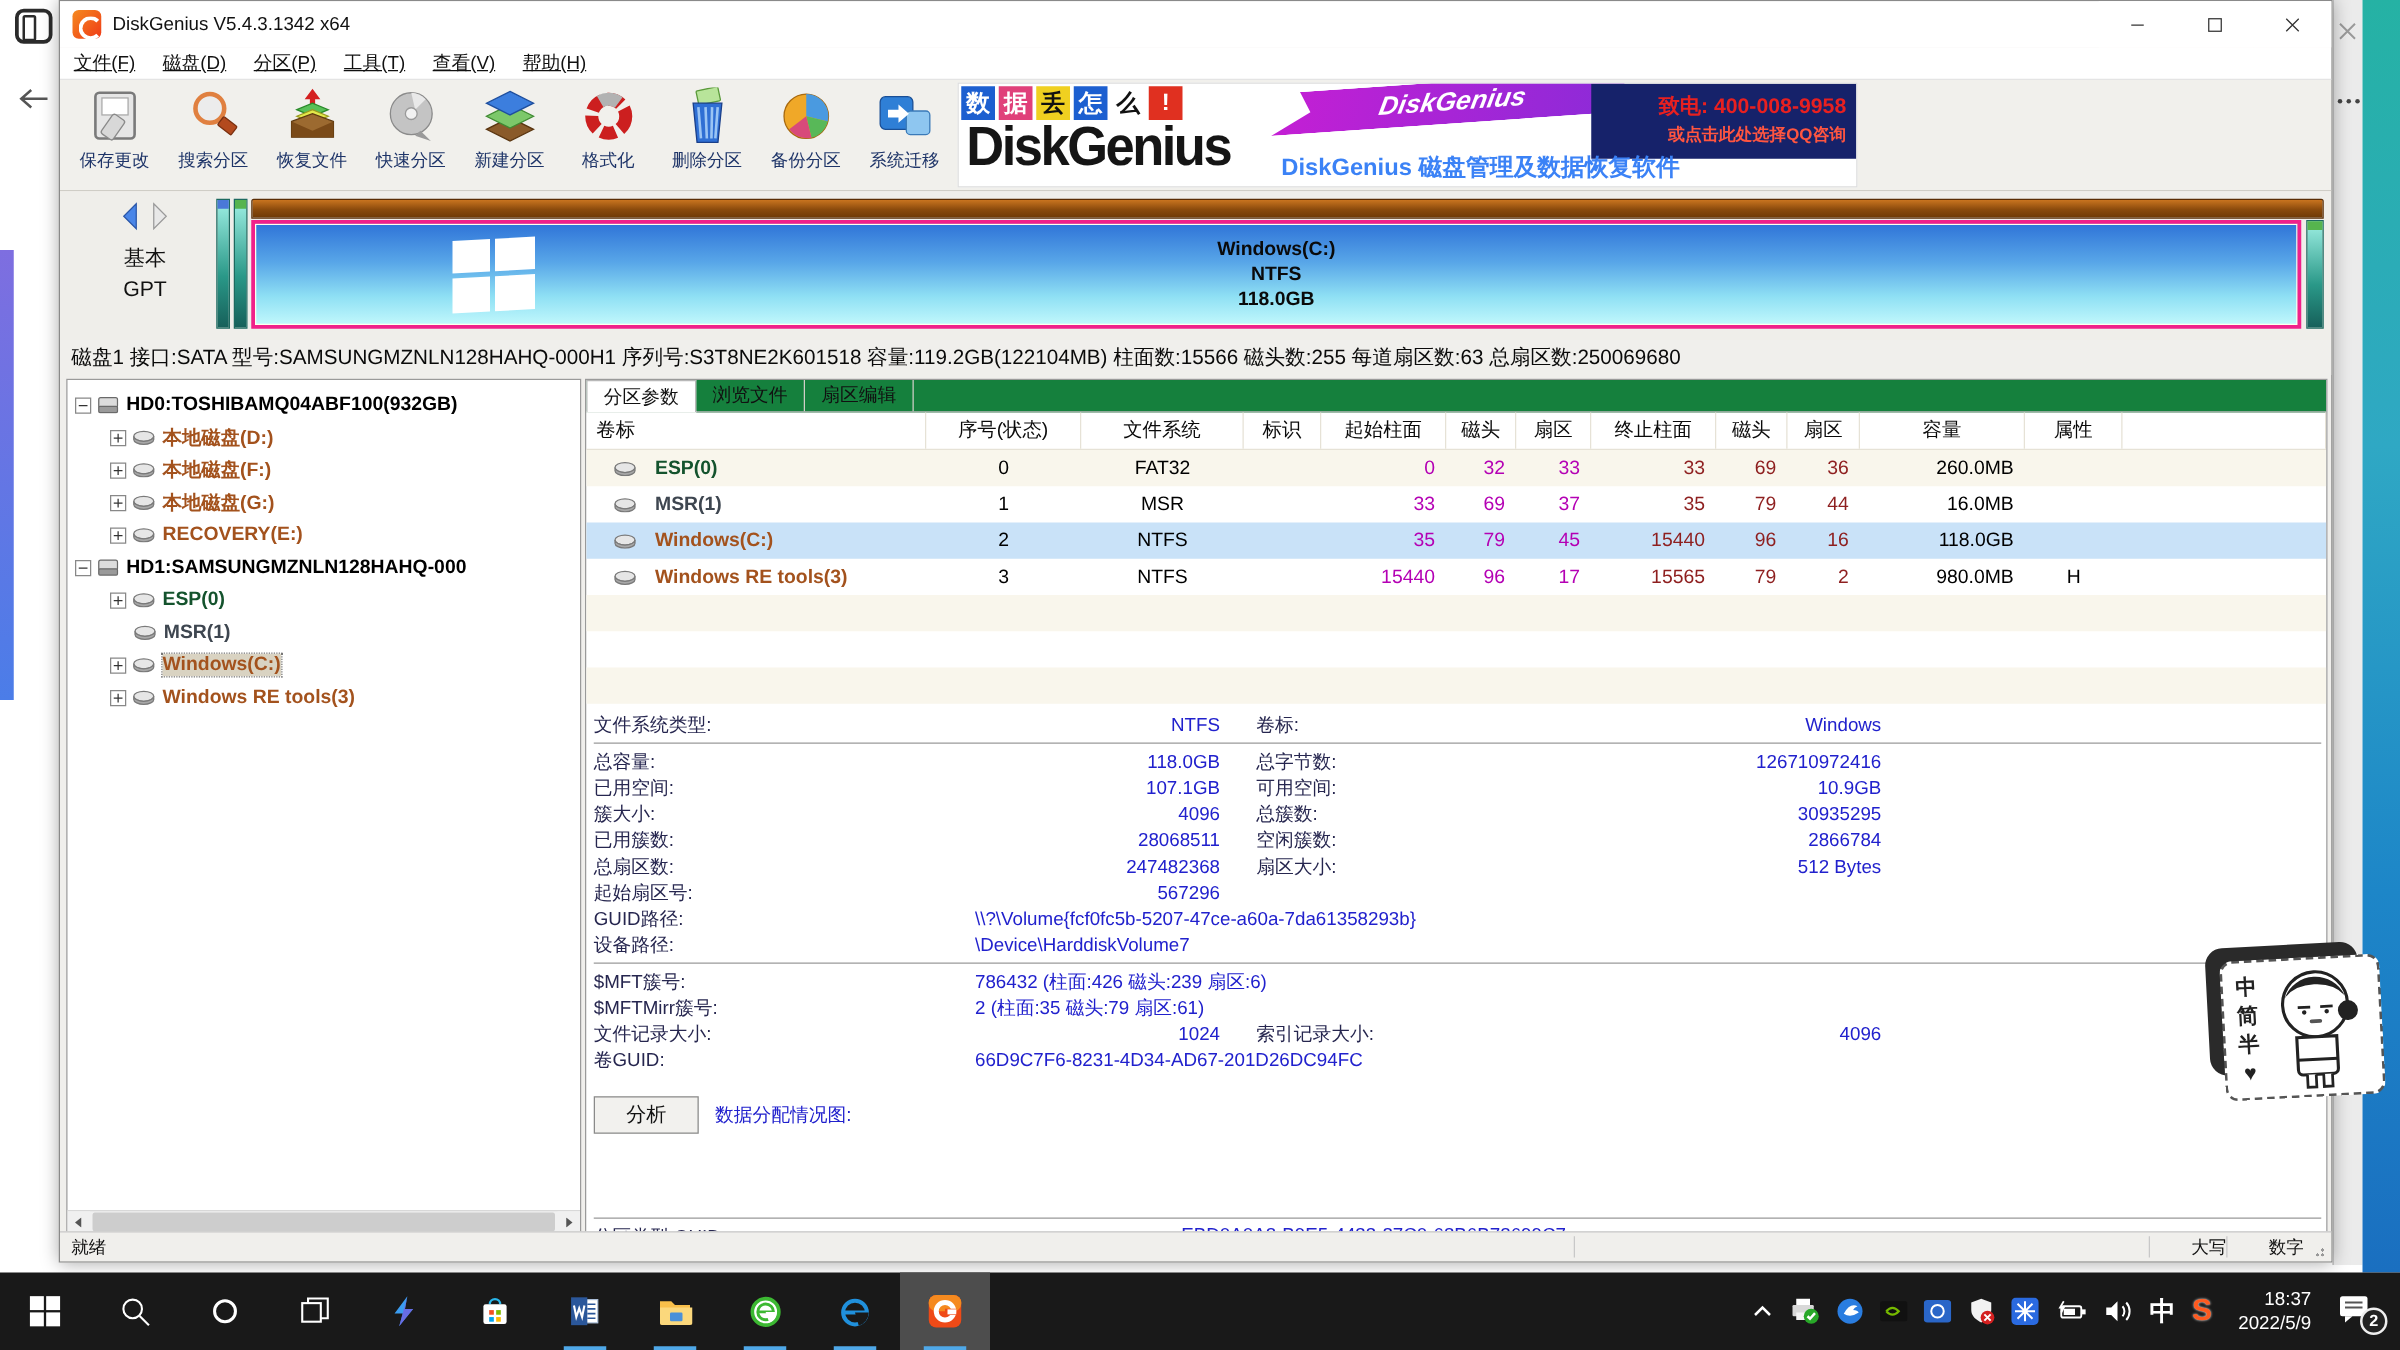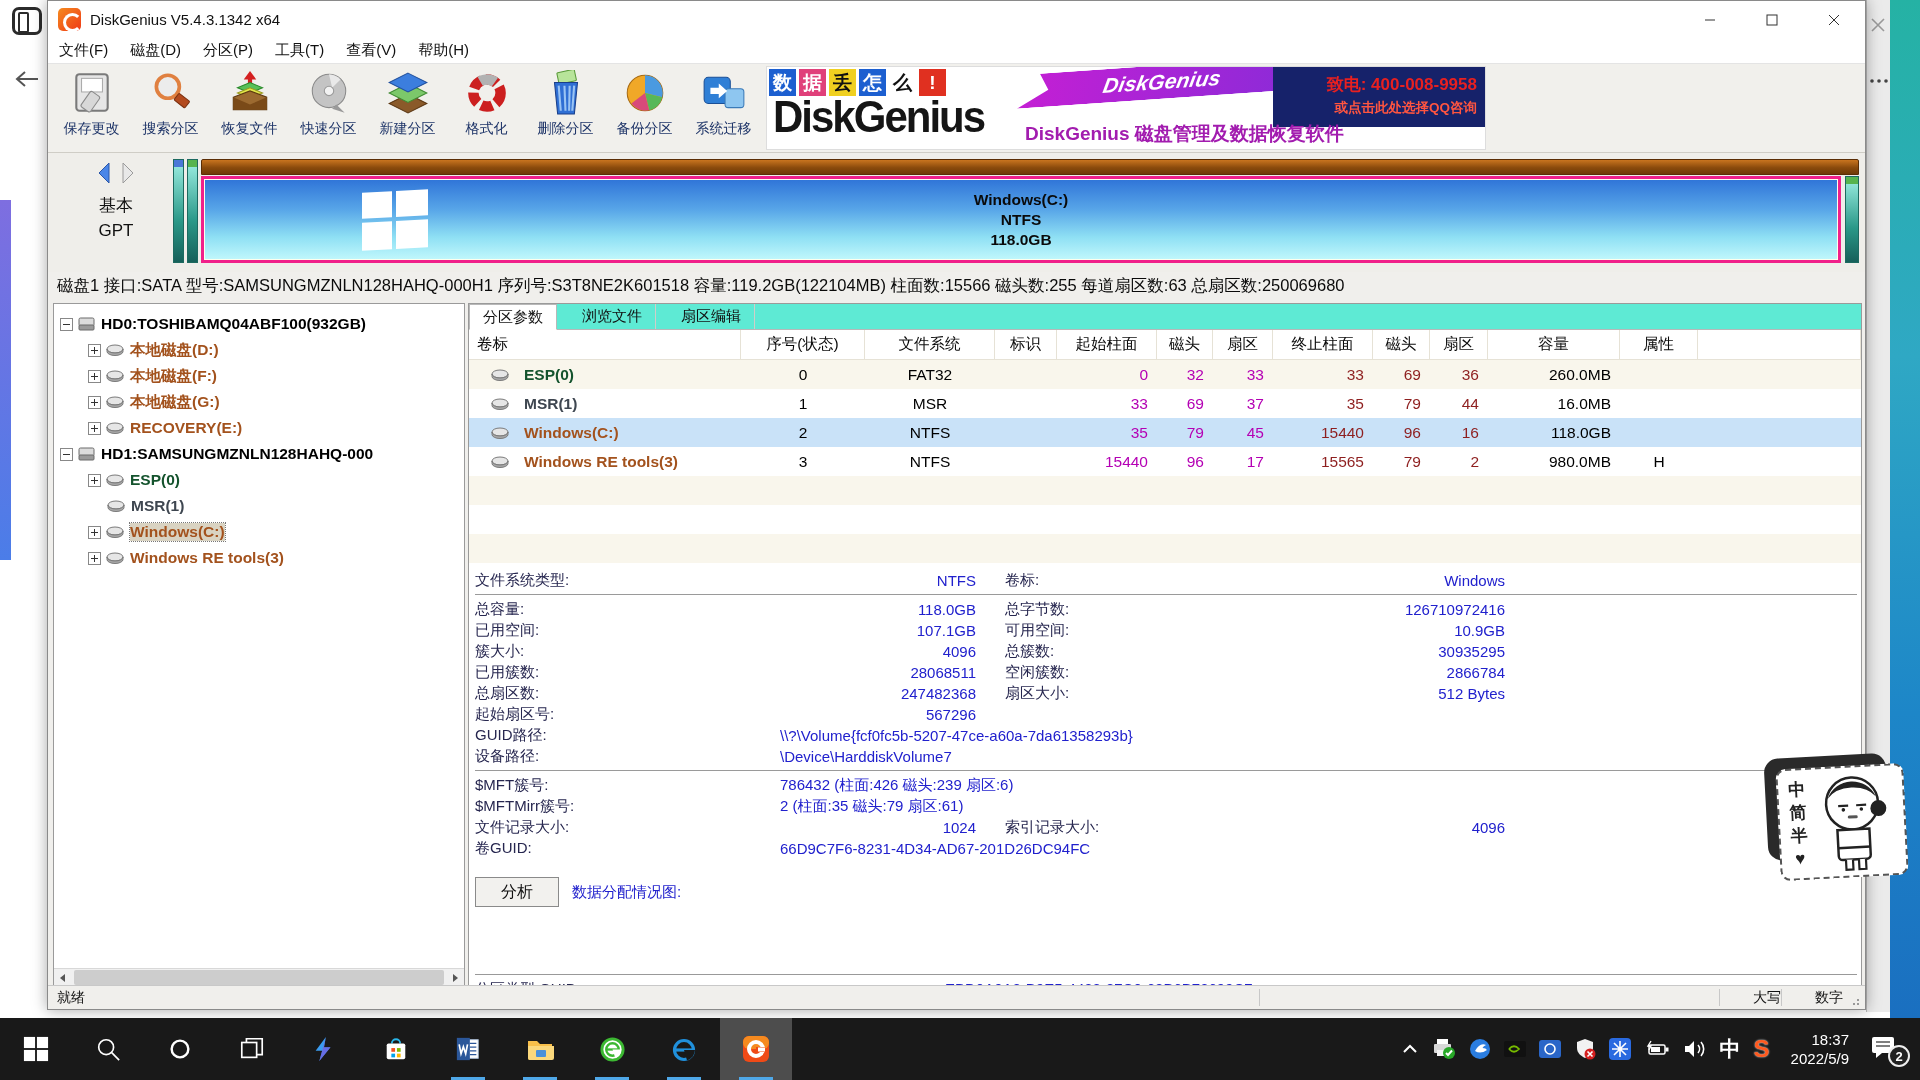--- a/index.html
+++ b/index.html
@@ -18,39 +18,39 @@
 
   
   .app{position:absolute;left:47px;top:0;width:1819px;height:1010px;background:#f0efec;border:1px solid #8a8a8a;box-shadow:0 0 14px rgba(0,0,0,.35);}
   .titlebar{position:absolute;left:0;top:0;width:100%;height:37px;background:#fff;display:flex;align-items:center;}
   .app-logo{width:23px;height:23px;margin-left:10px;border-radius:5px;background:linear-gradient(135deg,#f58a1f,#ef3a17);position:relative;}
   .app-logo::after{content:"";position:absolute;left:5px;top:5px;width:13px;height:13px;border:3px solid #fff;border-radius:50%;border-right-color:transparent;}
   .title-text{margin-left:9px;font-size:15px;color:#111;}
   .win-btns{margin-left:auto;display:flex;height:37px;}
   .win-btn{width:62px;height:37px;display:flex;align-items:center;justify-content:center;background:#fff;}
   .menubar{position:absolute;left:0;top:37px;width:100%;height:26px;background:#fff;display:flex;align-items:center;border-bottom:1px solid #e4e4e4;}
-  .menu-item{padding:0 11px;font-size:15px;color:#111;height:100%;display:flex;align-items:center;}
+  .menu-item{padding:0 11px;font-size:15px;color:#111;height:100%;display:flex;align-items:center;text-decoration:underline;}
 
   
   .toolbar{position:absolute;left:0;top:63px;width:100%;height:89px;background:#f1f0ec;border-bottom:1px solid #cfcdc6;}
   .tb-btn{position:absolute;top:3px;width:79px;height:83px;display:flex;flex-direction:column;align-items:center;justify-content:flex-start;}
   .tb-btn svg{width:46px;height:46px;margin-top:3px;}
   .tb-label{font-size:14px;color:#1e3468;margin-top:4px;white-space:nowrap;}
 
   
   .banner{position:absolute;left:718px;top:2px;width:720px;height:84px;background:#fff;overflow:hidden;border:1px solid #ddd;}
   .tiles{position:absolute;left:2px;top:2px;display:flex;gap:3px;}
   .tile{width:27px;height:27px;display:flex;align-items:center;justify-content:center;font-size:19px;font-weight:bold;}
   .t0{background:#1c5fd0;color:#fff}.t1{background:#e0407a;color:#fff}.t2{background:#f0d020;color:#111}.t3{background:#1c5fd0;color:#fff}.t4{background:#fff;color:#111}.t5{background:#e03020;color:#fff}
   .banner-logo{position:absolute;left:6px;top:26px;font-size:42px;font-weight:900;color:#151515;letter-spacing:-2px;transform:scaleY(1.05);}
   .banner-ribbon{position:absolute;left:255px;top:-2px;width:280px;height:34px;background:linear-gradient(90deg,#c41fd4,#8a2bd8);transform:skewX(-14deg) rotate(-4deg);display:flex;align-items:center;justify-content:center;color:#fff;font-size:21px;font-weight:bold;font-style:italic;clip-path:polygon(6% 0,100% 0,94% 100%,0 100%,10% 50%);}
   .banner-phone{position:absolute;right:0;top:0;width:212px;height:60px;background:#16226a;padding:6px 8px 0 8px;text-align:right;}
   .banner-phone .p1{color:#e82020;font-size:17px;font-weight:bold;white-space:nowrap;}
   .banner-phone .p2{color:#ff5540;font-size:13.5px;font-weight:bold;margin-top:3px;}
-  .banner-sub{position:absolute;left:258px;top:54px;font-size:19px;font-weight:bold;color:#a21caf;white-space:nowrap;}
+  .banner-sub{position:absolute;left:258px;top:54px;font-size:19px;font-weight:bold;color:#3b82f6;white-space:nowrap;}
 
   
   .ppanel{position:absolute;left:0;top:152px;width:100%;height:119px;background:#efeeea;}
   .pnav{position:absolute;left:22px;top:8px;width:92px;text-align:center;}
   .pnav .arrows{display:flex;justify-content:center;gap:10px;margin-bottom:4px;}
   .pnav .lbl{font-size:17px;color:#111;line-height:25px;}
   .diskmap{position:absolute;left:125px;top:6px;width:1686px;height:104px;display:flex;}
   .sliver{width:11px;height:100%;margin-right:3px;border:1px solid #1d6a60;background:linear-gradient(#9ff0e4,#2a9888 60%,#16605a);position:relative;}
   .sliver .cap{position:absolute;left:0;top:0;width:100%;height:7px;}
   .cap-blue{background:#4a78d8;} .cap-green{background:#56b44e;}
@@ -75,21 +75,21 @@
   .d1.noexp{padding-left:53px;}
   .ticon{margin-right:6px;flex:none;display:flex;}
   .lbl-disk{color:#000;} .lbl-vol{color:#a3521d;} .lbl-esp{color:#14532d;text-align:center;} .lbl-msr{color:#3e4650;}
   .titem.sel .tlabel{background:#d9d3c2;outline:1px dotted #777;}
   .hscroll{position:absolute;left:0;bottom:0;width:100%;height:18px;background:#f0f0f0;border-top:1px solid #d8d8d8;display:flex;}
   .hs-arrow{width:18px;height:17px;background:#f0f0f0;display:flex;align-items:center;justify-content:center;}
   .hs-thumb{flex:1;margin:1px 2px;background:#cdcdcd;border-radius:2px;}
 
   
   .rpanel{position:absolute;left:420px;top:302px;width:1394px;height:684px;background:#fff;border:1px solid #9a9a9a;overflow:hidden;}
-  .tabs{height:26px;background:#5eead4;display:flex;border-bottom:1px solid #b8b8b8;gap:12px;}
+  .tabs{height:26px;background:#15803d;display:flex;border-bottom:1px solid #b8b8b8;}
   .tab{padding:0 13px;font-size:15px;color:#111;display:flex;align-items:center;border-right:1px solid #d0cec8;}
   .tab.active{background:#fff;border:1px solid #b8b8b8;border-bottom:1px solid #fff;margin-bottom:-1px;font-weight:normal;}
   .thead,.trow{display:grid;grid-template-columns:272px 124px 130px 62px 100px 56px 60px 100px 57px 58px 132px 78px 1fr;align-items:center;font-size:15.5px;}
   .thead{height:30px;color:#0a0a0a;border-bottom:1px solid #e6e2d6;}
   .thead span{padding:0 8px;border-right:1px solid #e6e2d6;height:100%;display:flex;align-items:center;justify-content:center;}
   .thead span:first-child{justify-content:flex-start;}
   .trow{height:29px;}
   .trow.stripe{background:#f9f6ec;}
   .trow.sel{background:#c9e2f8;}
   .trow span{padding:0 9px;overflow:hidden;white-space:nowrap;}

